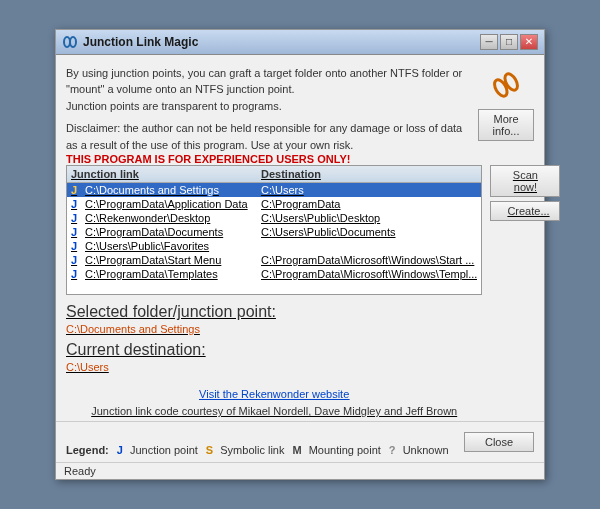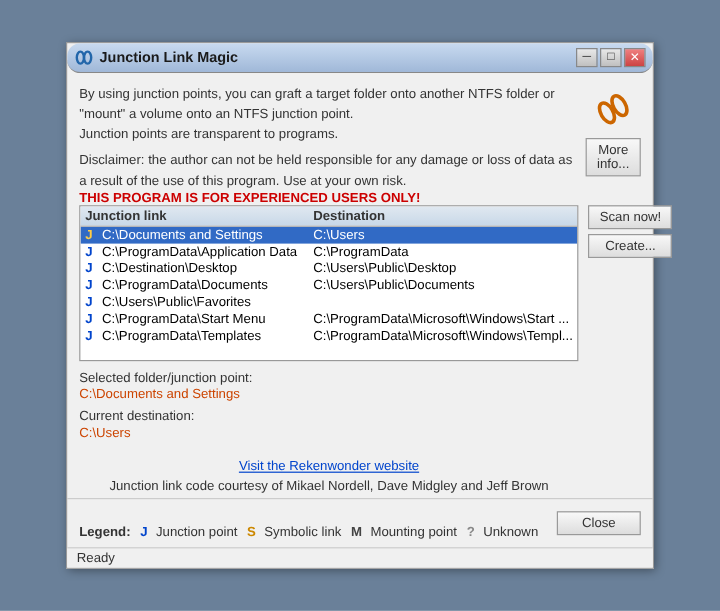--- a/index.html
+++ b/index.html
@@ -19,21 +19,20 @@
       border: 1px solid #999;
       box-shadow: 2px 2px 8px rgba(0,0,0,0.4);
     }
     .title-bar {
       background: linear-gradient(to bottom, #c8daf0, #a0b8d8);
       padding: 4px 6px;
       display: flex;
       align-items: center;
       justify-content: space-between;
       border-bottom: 1px solid #888;
-      border-radius: 11px;
     }
     .title-bar-left {
       display: flex;
       align-items: center;
       gap: 5px;
     }
     .title-icon {
       width: 16px;
       height: 16px;
     }
@@ -88,34 +87,35 @@
       display: flex;
       flex-direction: column;
       align-items: center;
       gap: 4px;
       flex-shrink: 0;
     }
 
     .main-area {
       display: flex;
       gap: 8px;
+      text-decoration: underline;
     }
     .left-panel {
       flex: 1;
     }
     .right-buttons {
       display: flex;
       flex-direction: column;
       gap: 4px;
       width: 70px;
       flex-shrink: 0;
     }
     .right-buttons button {
       width: 70px;
-      padding: 3px 4px;
+      padding: 3px 16px;
       font-size: 11px;
       background: linear-gradient(to bottom, #f8f8f8, #ddd);
       border: 1px solid #999;
       cursor: pointer;
       color: #333;
     }
 
     .table-container {
       border: 1px solid #999;
       background: white;
@@ -169,21 +169,21 @@
       font-size: 11px;
       overflow: hidden;
       text-overflow: ellipsis;
       white-space: nowrap;
     }
 
     .info-section {
       padding: 8px 0 4px 0;
     }
     .info-label {
-      font-size: 11px;
+      font-size: 16px;
       color: #333;
       margin-bottom: 2px;
     }
     .info-value {
       font-size: 11px;
       color: #cc4400;
       margin-bottom: 6px;
     }
 
     .link-area {
@@ -240,21 +240,21 @@
       font-size: 11px;
       color: #333;
     }
 
     
     .chain-svg {
       width: 40px;
       height: 40px;
     }
     .more-info-btn {
-      width: 46px;
+      width: 56px;
       padding: 3px 6px;
       font-size: 11px;
       background: linear-gradient(to bottom, #f8f8f8, #ddd);
       border: 1px solid #999;
       cursor: pointer;
       color: #333;
     }
   </style>
 </head>
 <body>
@@ -310,21 +310,21 @@
     <span class="row-junction">C:\Documents and Settings</span>
     <span class="row-destination">C:\Users</span>
   </div>
               <div class="table-row">
     <span class="row-type">J</span>
     <span class="row-junction">C:\ProgramData\Application Data</span>
     <span class="row-destination">C:\ProgramData</span>
   </div>
               <div class="table-row">
     <span class="row-type">J</span>
-    <span class="row-junction">C:\Destination\Desktop</span>
+    <span class="row-junction">C:\Rekenwonder\Desktop</span>
     <span class="row-destination">C:\Users\Public\Desktop</span>
   </div>
               <div class="table-row">
     <span class="row-type">J</span>
     <span class="row-junction">C:\ProgramData\Documents</span>
     <span class="row-destination">C:\Users\Public\Documents</span>
   </div>
               <div class="table-row">
     <span class="row-type">J</span>
     <span class="row-destination">C:\Users\Public\Favorites</span>

